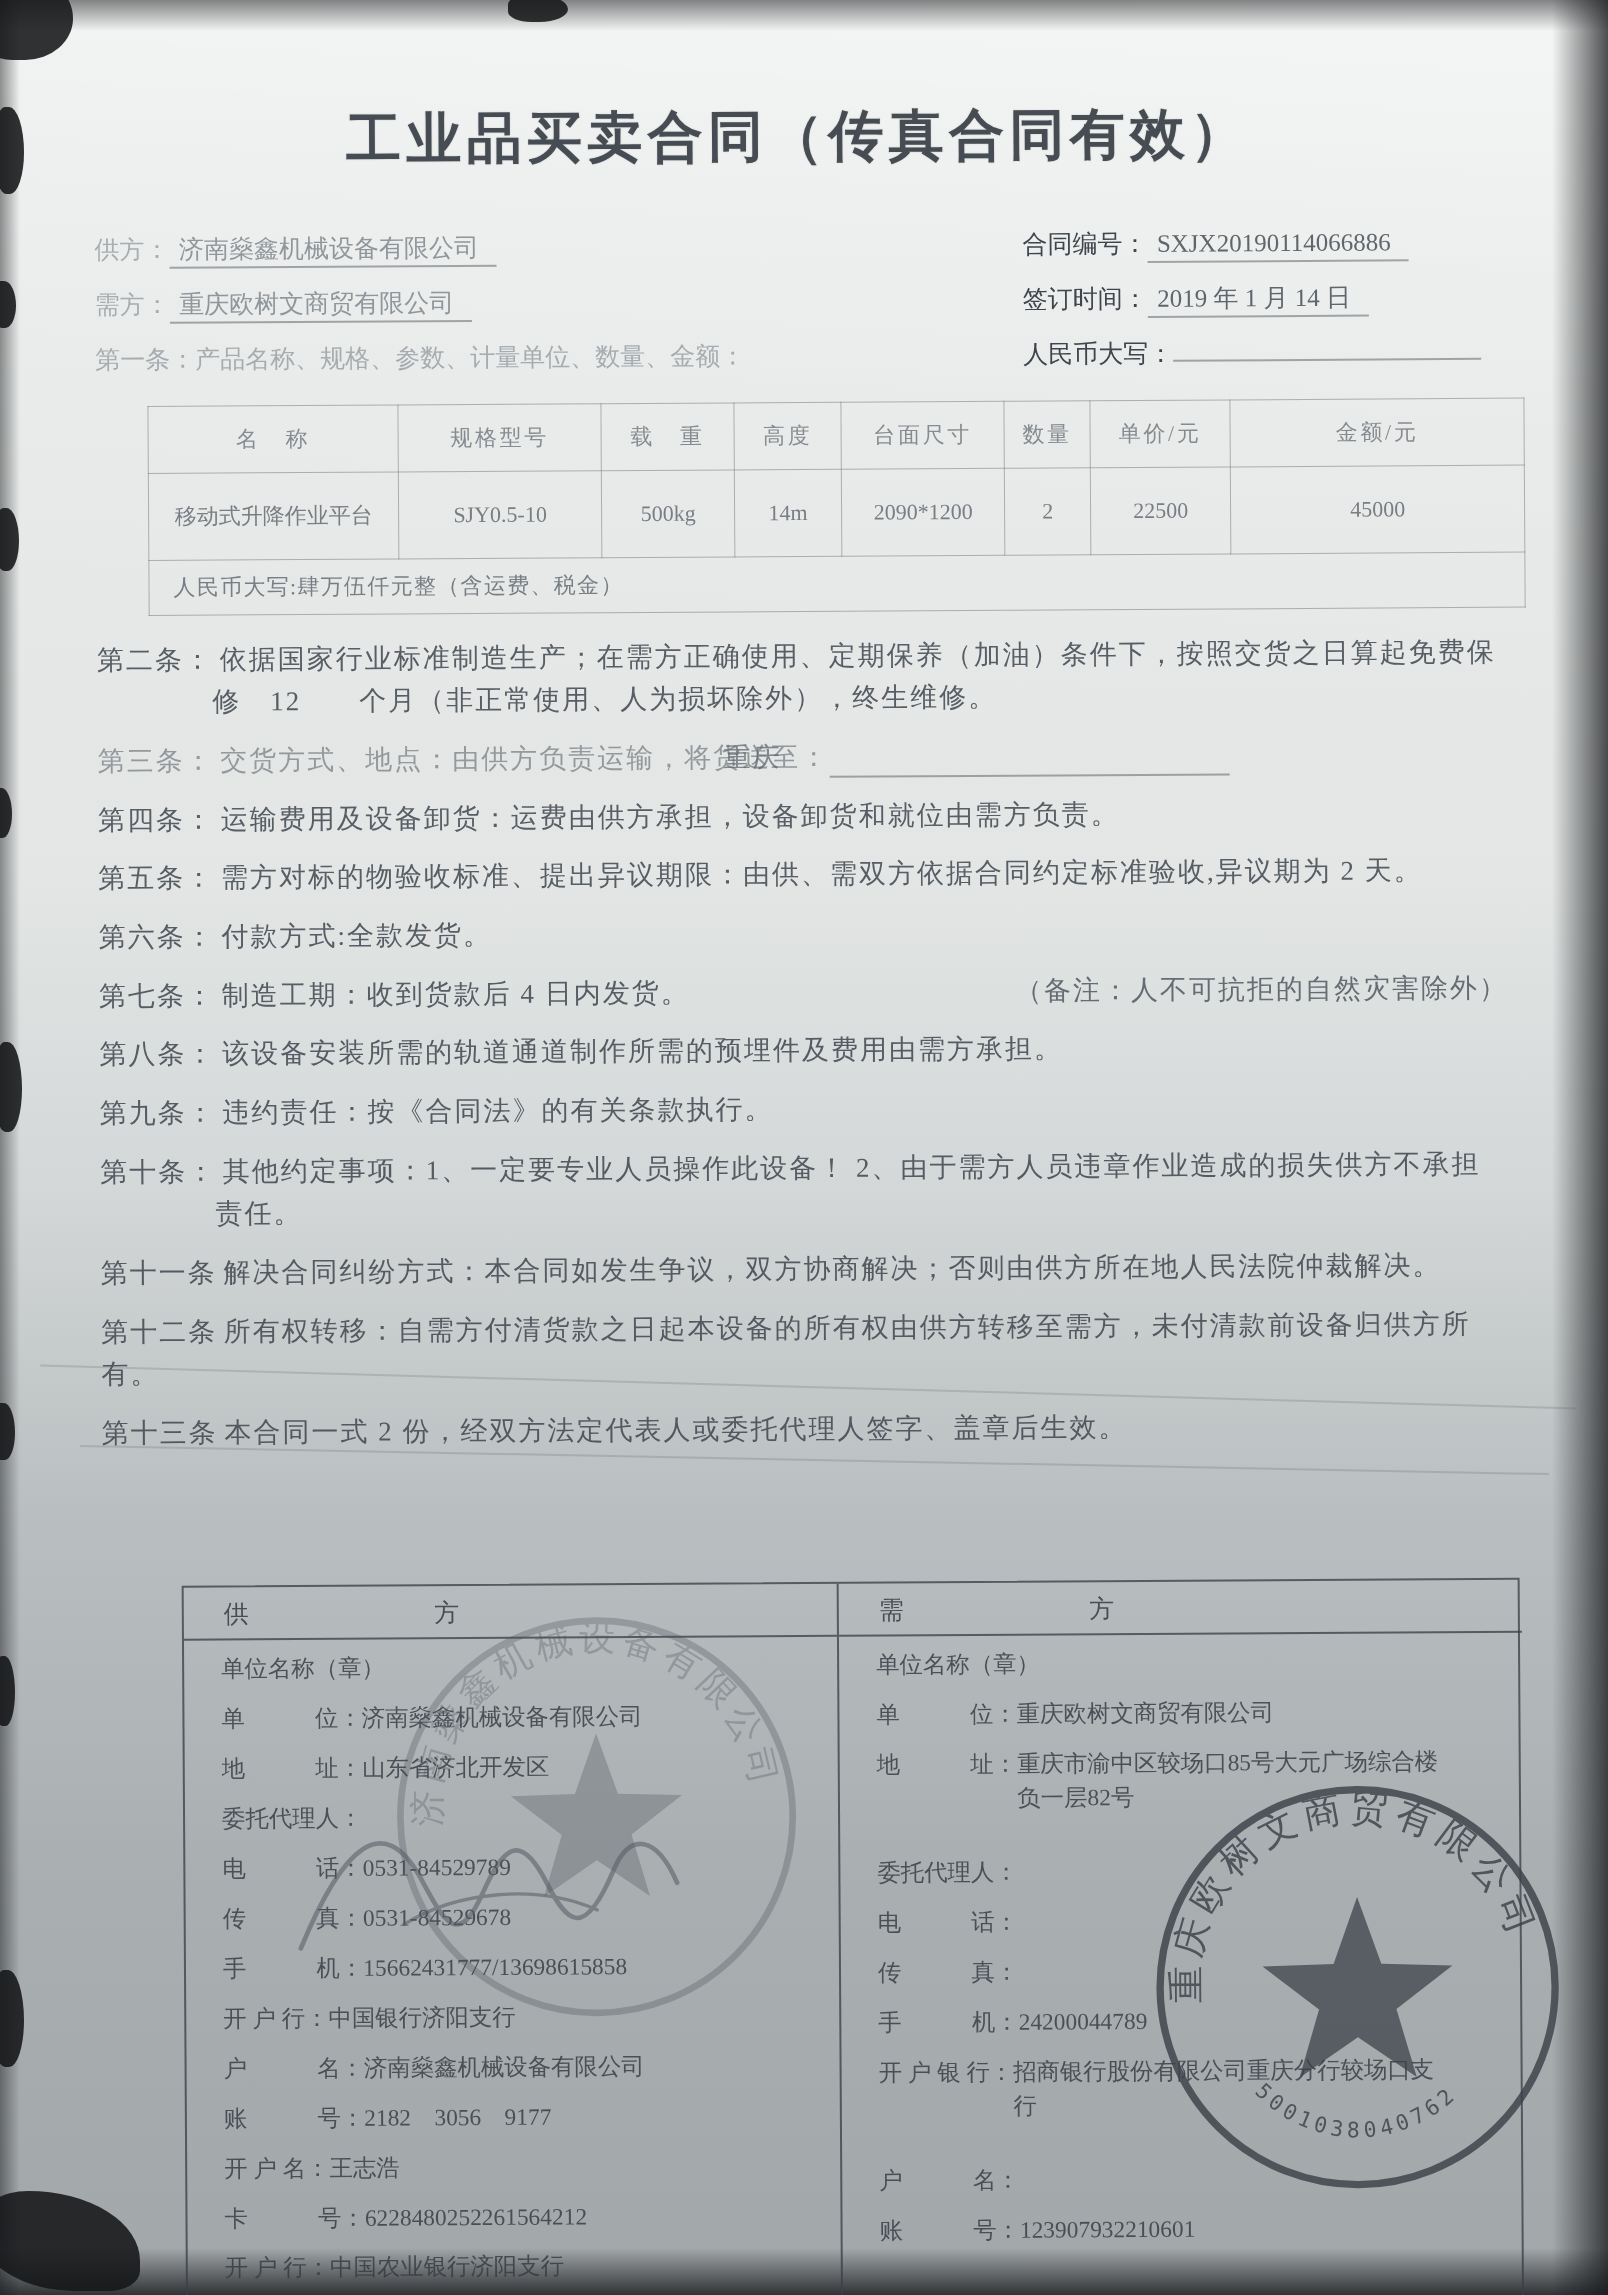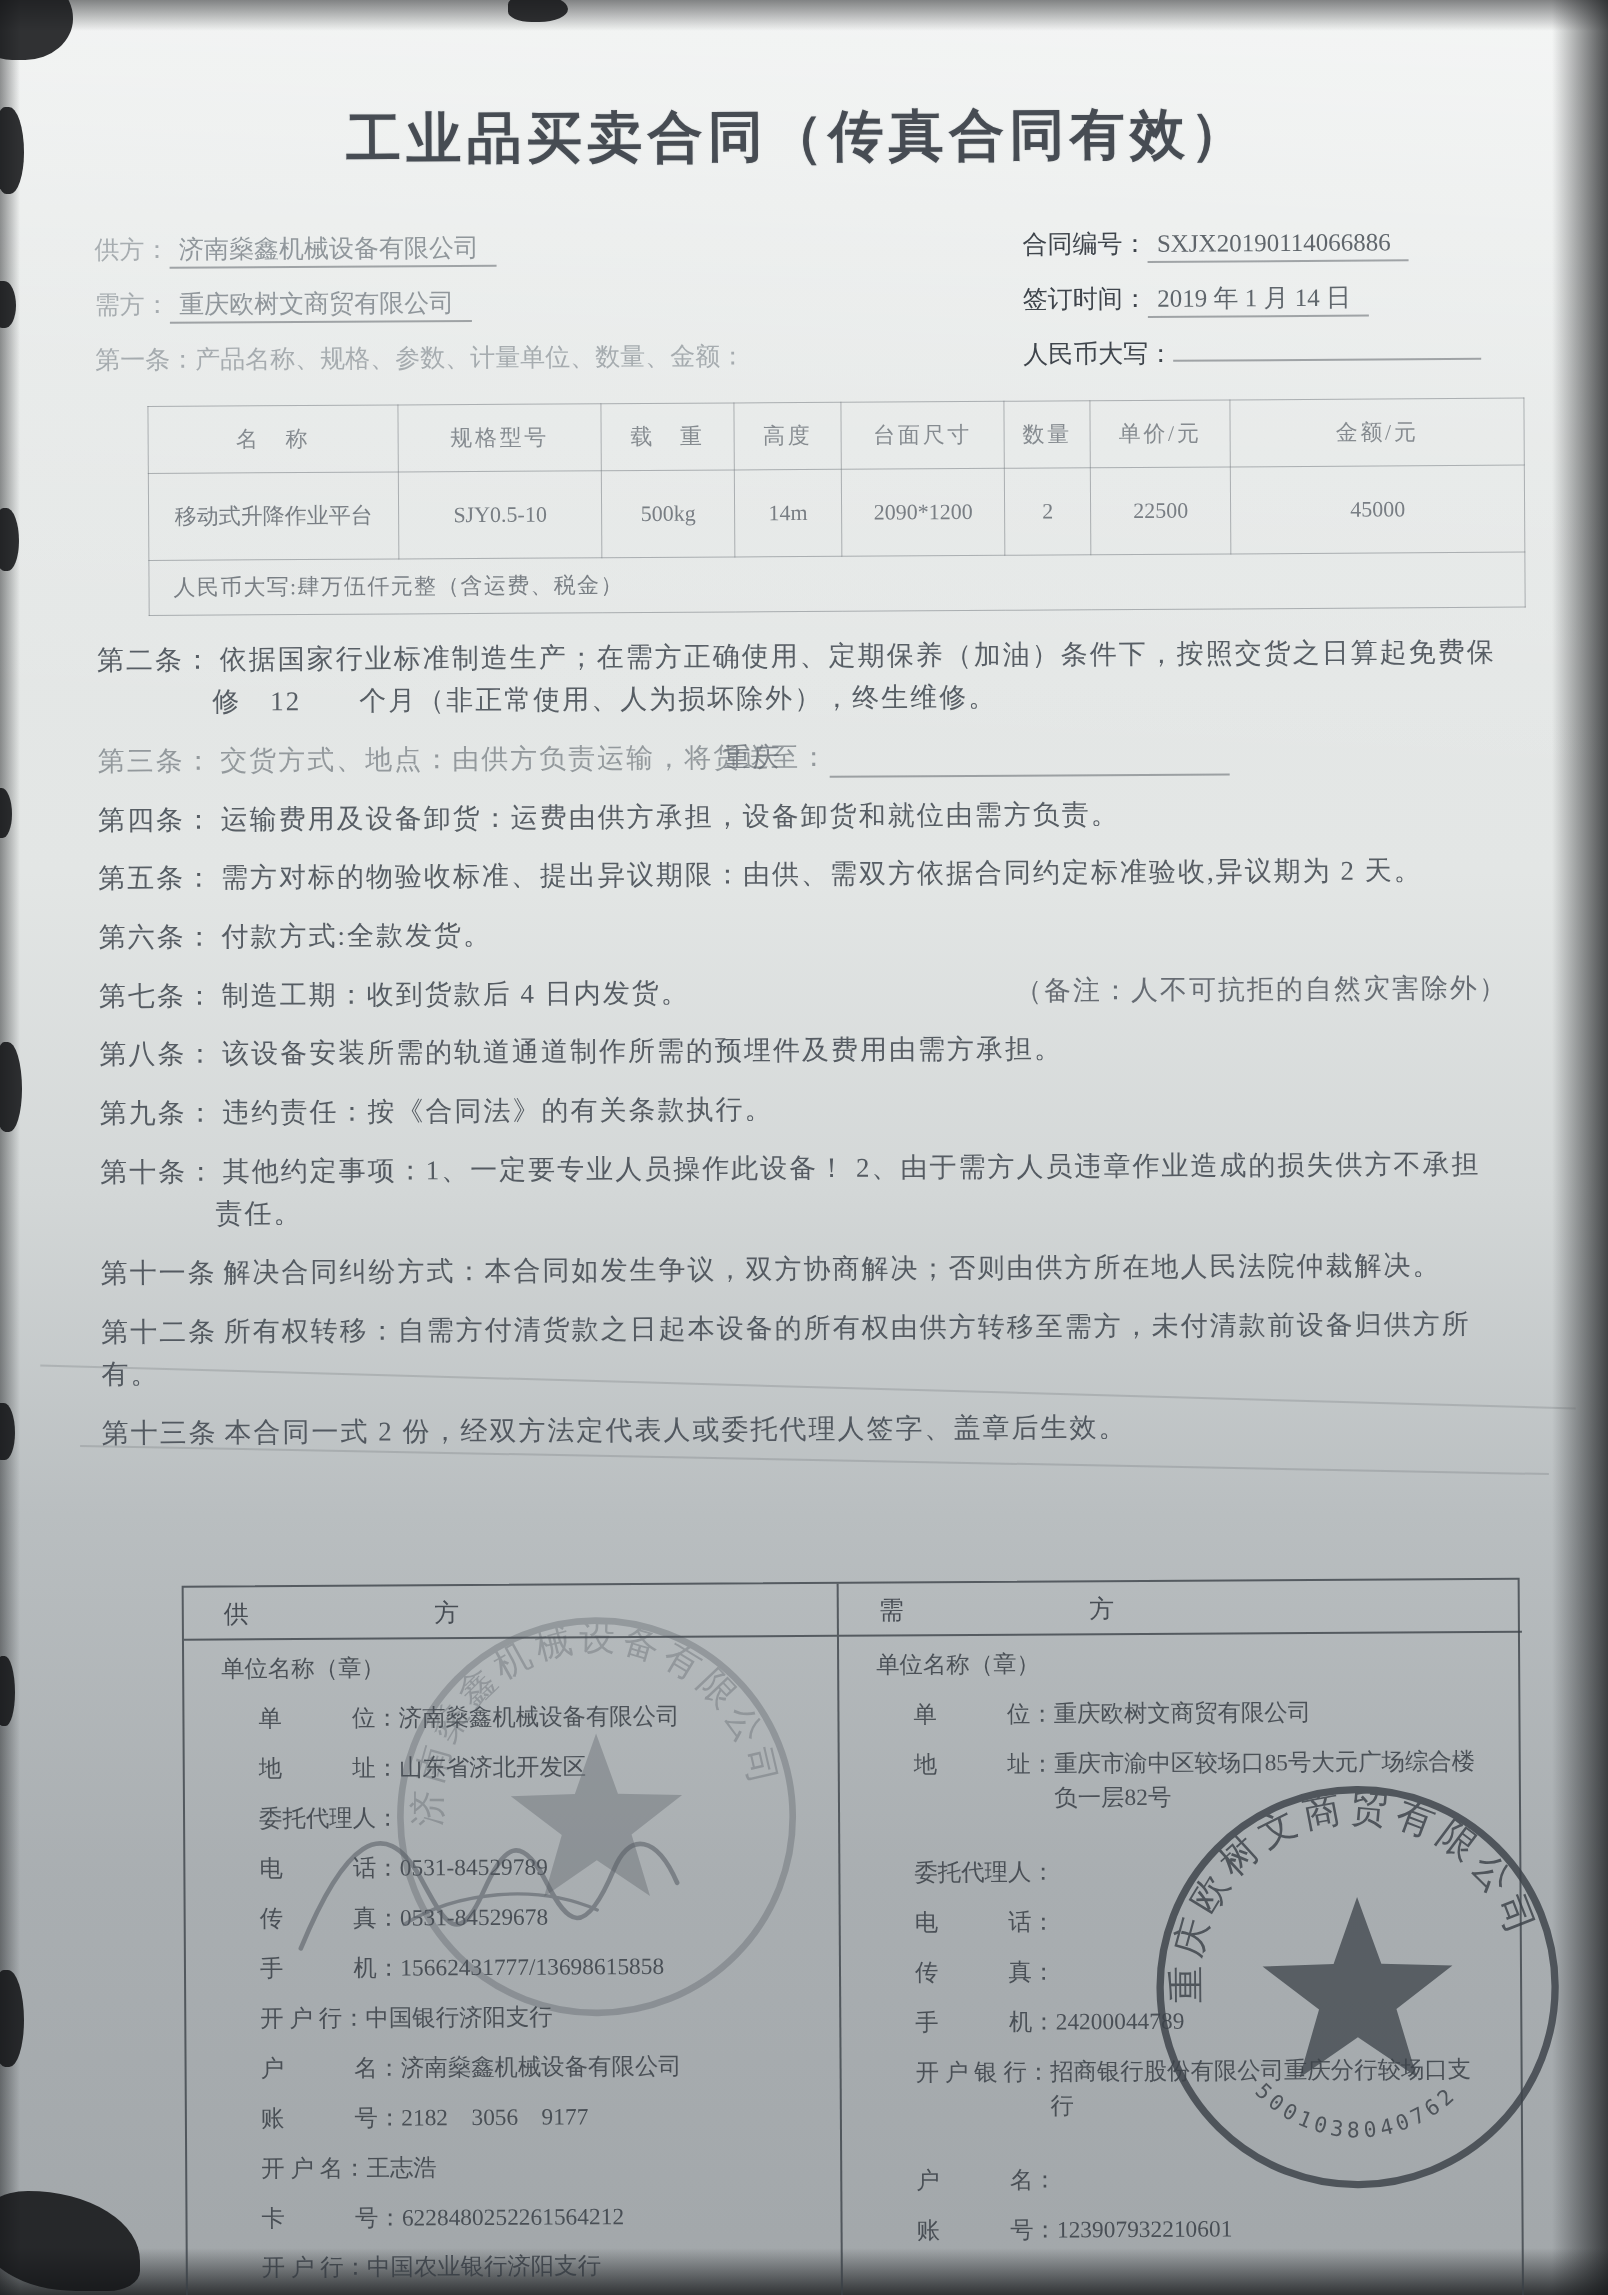--- a/index.html
+++ b/index.html
@@ -59,21 +59,21 @@
   .sig-wrap{position:relative;margin:131px 0 0 179px;width:1338px;}
   .sig-table{
     display:grid;grid-template-columns:653px 685px;
     border:2px solid rgba(58,64,70,.78);min-height:668px;font-size:23.4px;
   }
   .sig-col{padding:0 0 20px 0;}
   .sig-col.right{border-left:2px solid rgba(58,64,70,.78);}
   .sig-head{border-bottom:2px solid rgba(58,64,70,.78);padding:10.7px 0 8px 40px;
     font-size:25px;letter-spacing:1.3px;color:rgba(52,58,66,.85);}
   .sig-row{margin:16px 0 0 37px;line-height:1.45;color:rgba(52,58,66,.82);}
-  .sig-row .lab{display:inline-block;vertical-align:top;margin-left:37px;}
+  .sig-row .lab{display:inline-block;vertical-align:top;}
   .sig-row .val{display:inline-block;vertical-align:top;max-width:427px;}
   .sec-label{margin-top:12px;}
   
   .stamp{position:absolute;pointer-events:none;}
   .stamp-supplier{left:200px;top:20px;opacity:.30;}
   .stamp-buyer{left:960px;top:195px;opacity:.82;}
   .signature{position:absolute;left:100px;top:200px;opacity:.55;}
 </style>
 </head>
 <body>

